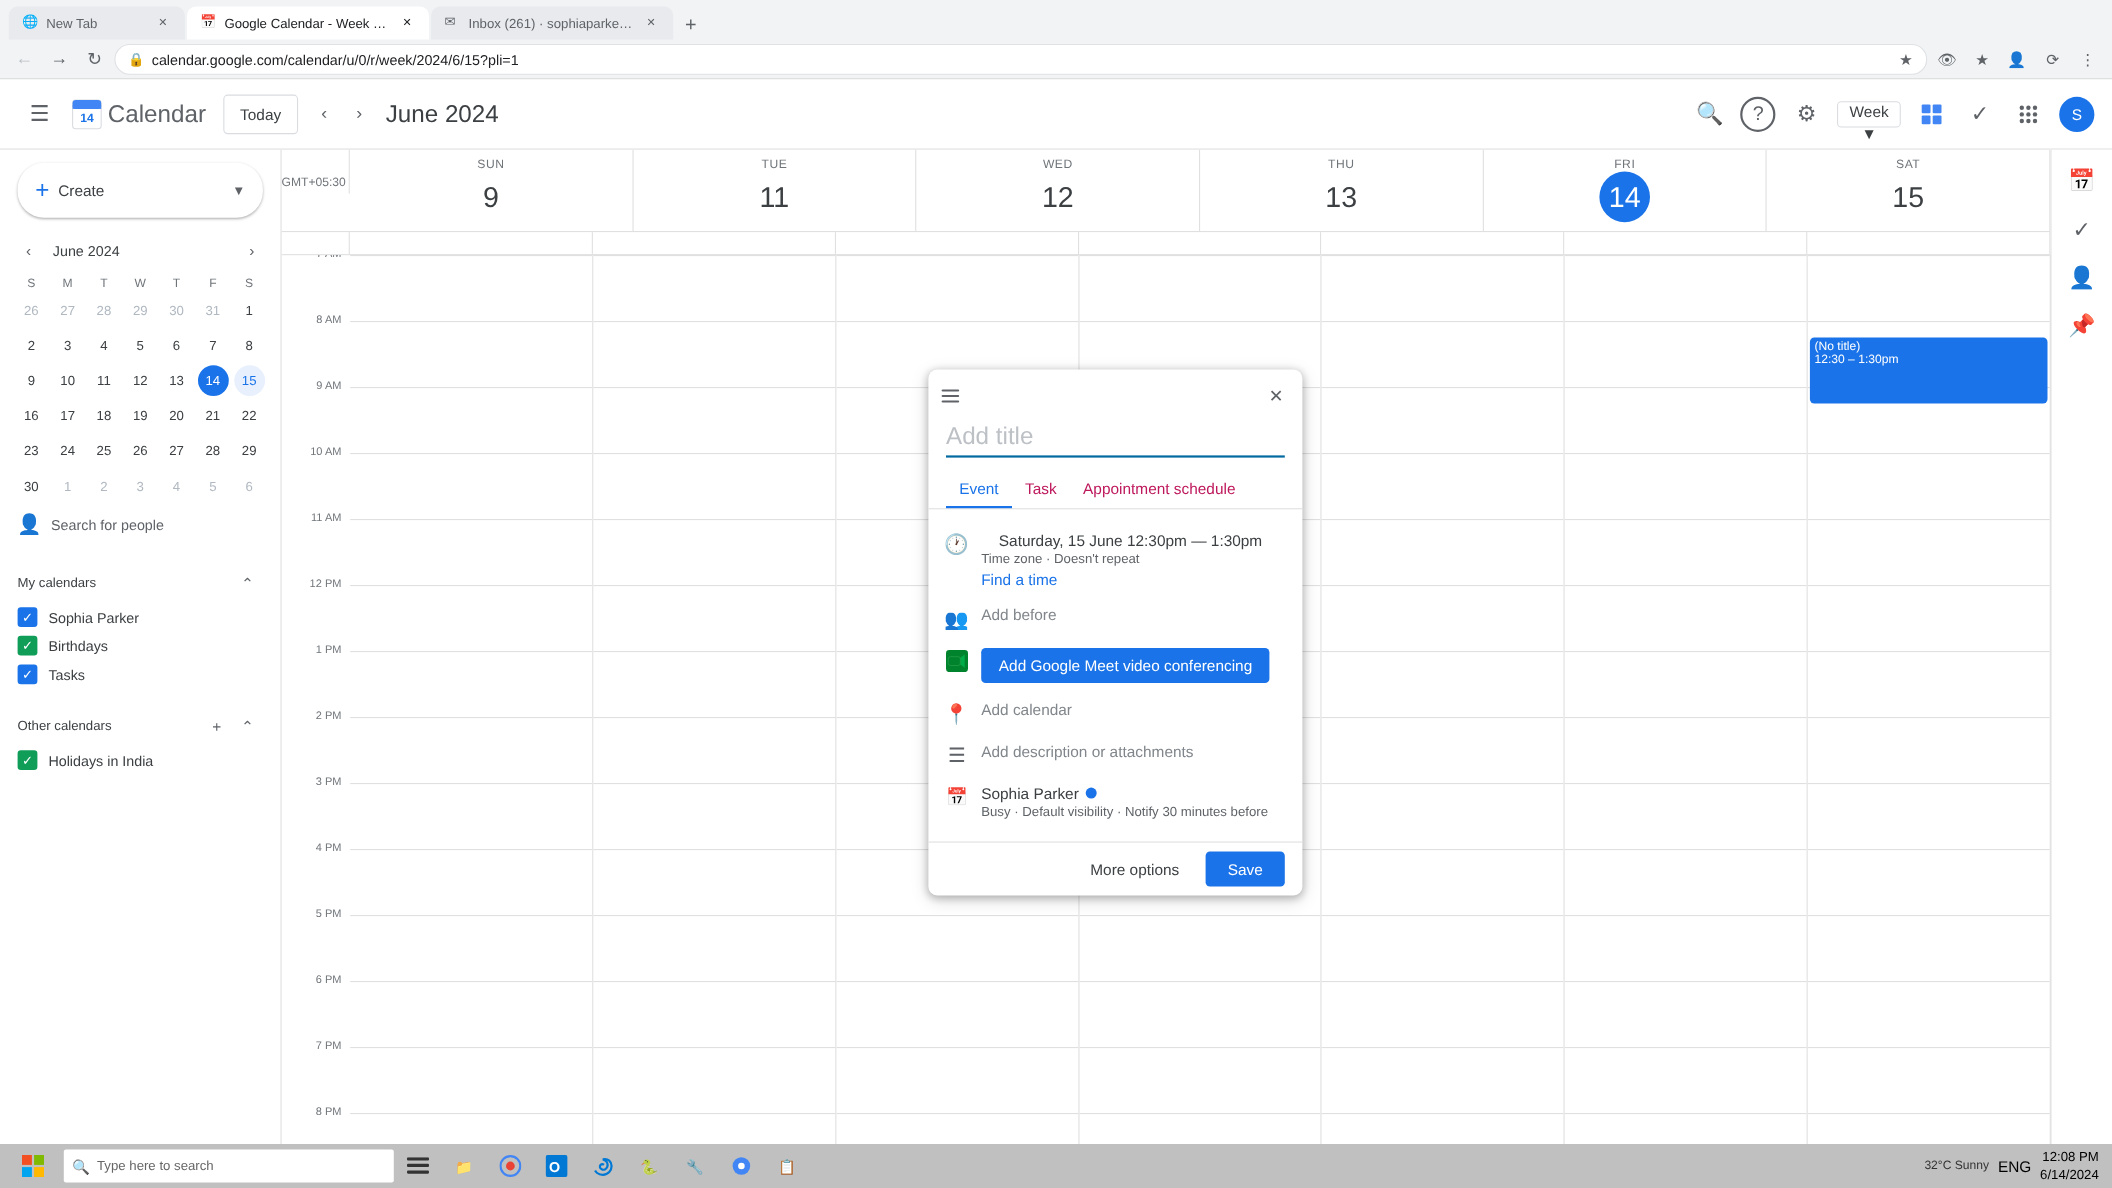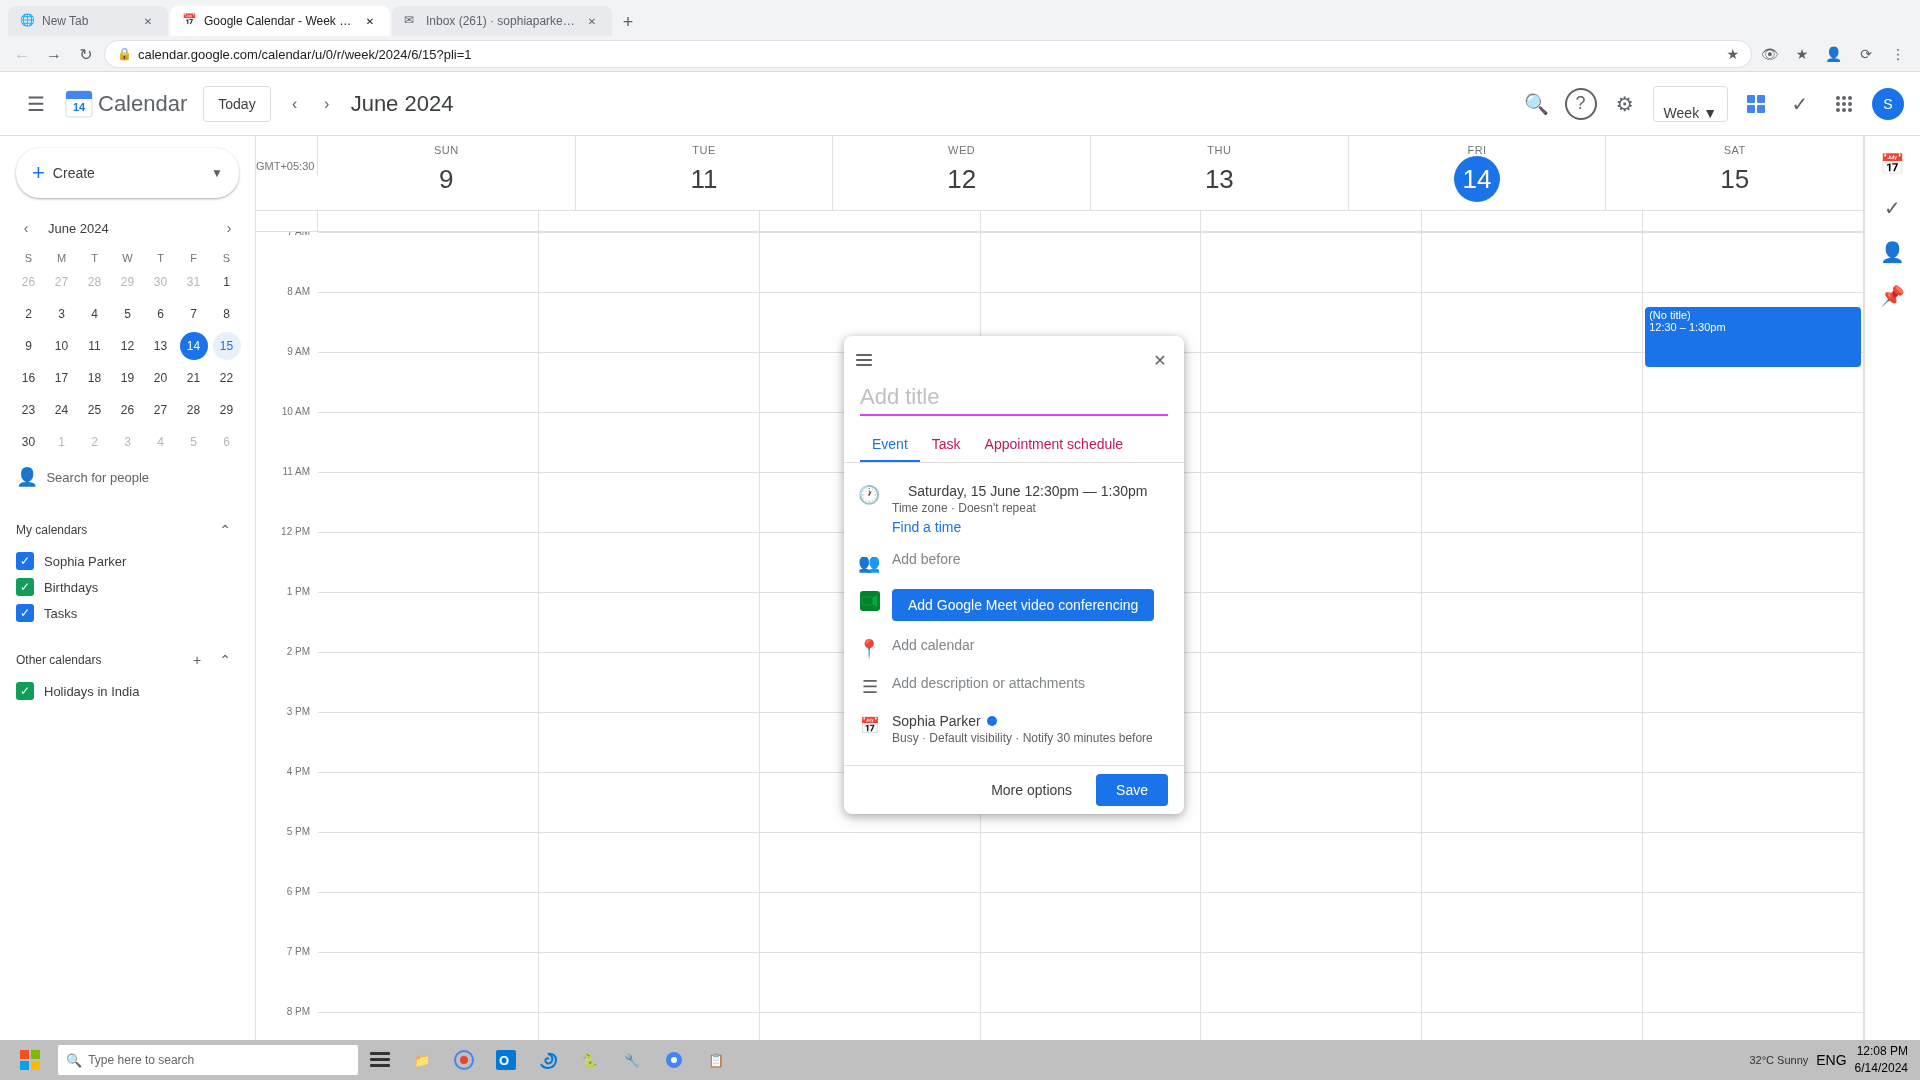--- a/index.html
+++ b/index.html
@@ -32,21 +32,21 @@
     .topbar-menu-icon { width: 40px; height: 40px; display: flex; align-items: center; justify-content: center; cursor: pointer; border-radius: 50%; color: #5f6368; font-size: 20px; }
     .topbar-logo { display: flex; align-items: center; gap: 4px; text-decoration: none; margin-right: 8px; }
     .topbar-logo-icon { width: 30px; height: 30px; }
     .topbar-logo-text { font-size: 22px; color: #5f6368; font-weight: 400; }
     .topbar-today-btn { border: 1px solid #dadce0; border-radius: 4px; padding: 0 14px; height: 36px; font-size: 14px; cursor: pointer; background: #fff; color: #3c4043; }
     .topbar-nav { display: flex; gap: 0; }
     .topbar-nav-btn { width: 32px; height: 32px; border-radius: 50%; display: flex; align-items: center; justify-content: center; cursor: pointer; color: #5f6368; font-size: 16px; }
     .topbar-month-title { font-size: 22px; color: #3c4043; font-weight: 400; flex: 1; }
     .topbar-right { display: flex; align-items: center; gap: 8px; }
     .topbar-icon-btn { width: 40px; height: 40px; border-radius: 50%; display: flex; align-items: center; justify-content: center; cursor: pointer; color: #5f6368; font-size: 20px; }
-    .topbar-view-selector { border: 1px solid #dadce0; border-radius: 4px; padding: 0 10px; height: 36px; font-size: 14px; cursor: pointer; display: flex; align-items: flex-end; gap: 4px; color: #3c4043; }
+    .topbar-view-selector { border: 1px solid #dadce0; border-radius: 4px; padding: 0 10px; height: 24px; font-size: 14px; cursor: pointer; display: flex; align-items: center; gap: 4px; color: #3c4043; flex-direction: column; }
     .topbar-avatar { width: 32px; height: 32px; border-radius: 50%; background: #1a73e8; color: #fff; display: flex; align-items: center; justify-content: center; font-size: 14px; font-weight: 500; cursor: pointer; }
 
     
     .sidebar { width: 256px; padding: 12px 0; overflow-y: auto; flex-shrink: 0; border-right: 1px solid #e0e0e0; }
     .create-btn { display: flex; align-items: center; gap: 8px; margin: 0 16px 16px; padding: 12px 16px; background: #fff; border-radius: 24px; box-shadow: 0 1px 3px rgba(0,0,0,0.2), 0 1px 2px rgba(0,0,0,0.14); cursor: pointer; font-size: 14px; color: #3c4043; font-weight: 500; }
     .create-btn-plus { color: #1a73e8; font-size: 22px; font-weight: 300; }
 
     .mini-cal { padding: 0 12px; }
     .mini-cal-header { display: flex; align-items: center; margin-bottom: 8px; }
     .mini-cal-title { font-size: 13px; color: #3c4043; font-weight: 500; flex: 1; padding-left: 8px; }
@@ -89,21 +89,21 @@
 
     
     .event-popup { position: absolute; background: #fff; border-radius: 8px; box-shadow: 0 2px 8px rgba(0,0,0,0.25), 0 4px 16px rgba(0,0,0,0.15); width: 340px; z-index: 1000; }
     .popup-header { display: flex; align-items: center; justify-content: space-between; padding: 8px 8px 0; }
     .popup-header-icons { display: flex; gap: 4px; }
     .popup-header-icon { width: 32px; height: 32px; border-radius: 50%; display: flex; align-items: center; justify-content: center; cursor: pointer; color: #5f6368; font-size: 16px; }
     .popup-menu-icon { width: 20px; height: 20px; display: flex; flex-direction: column; justify-content: center; gap: 3px; cursor: pointer; padding: 4px; }
     .popup-menu-icon span { width: 16px; height: 2px; background: #5f6368; border-radius: 1px; }
 
     .popup-title-area { padding: 4px 16px 12px; }
-    .popup-title-input { width: 100%; border: none; border-bottom: 2px solid #d946ef; font-size: 22px; color: #3c4043; outline: none; padding: 4px 0; }
+    .popup-title-input { width: 100%; border: none; border-bottom: 2px solid #0369a1; font-size: 22px; color: #3c4043; outline: none; padding: 4px 0; }
     .popup-title-input::placeholder { color: #bdc1c6; }
 
     .popup-tabs { display: flex; padding: 0 16px; gap: 0; border-bottom: 1px solid #e0e0e0; }
     .popup-tab { padding: 8px 12px; font-size: 14px; cursor: pointer; color: #be185d; border-bottom: 2px solid transparent; }
     .popup-tab.active { color: #1a73e8; border-bottom: 2px solid #1a73e8; }
 
     .popup-body { padding: 12px 0; }
     .popup-row { display: flex; align-items: flex-start; padding: 8px 16px; gap: 12px; }
     .popup-row-icon { width: 20px; height: 20px; display: flex; align-items: center; justify-content: center; color: #5f6368; font-size: 18px; flex-shrink: 0; margin-top: 2px; }
     .popup-row-content { flex: 1; }

